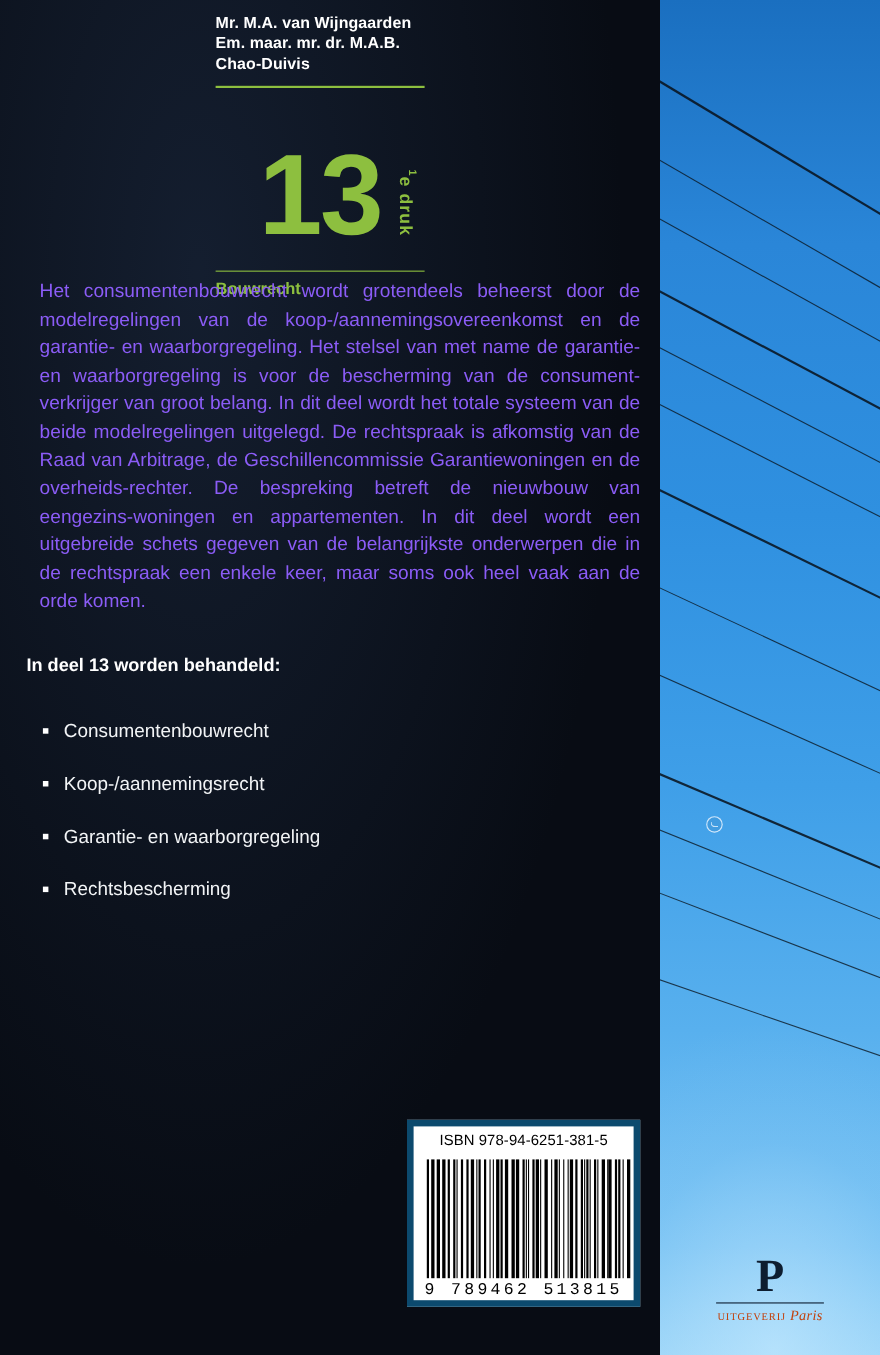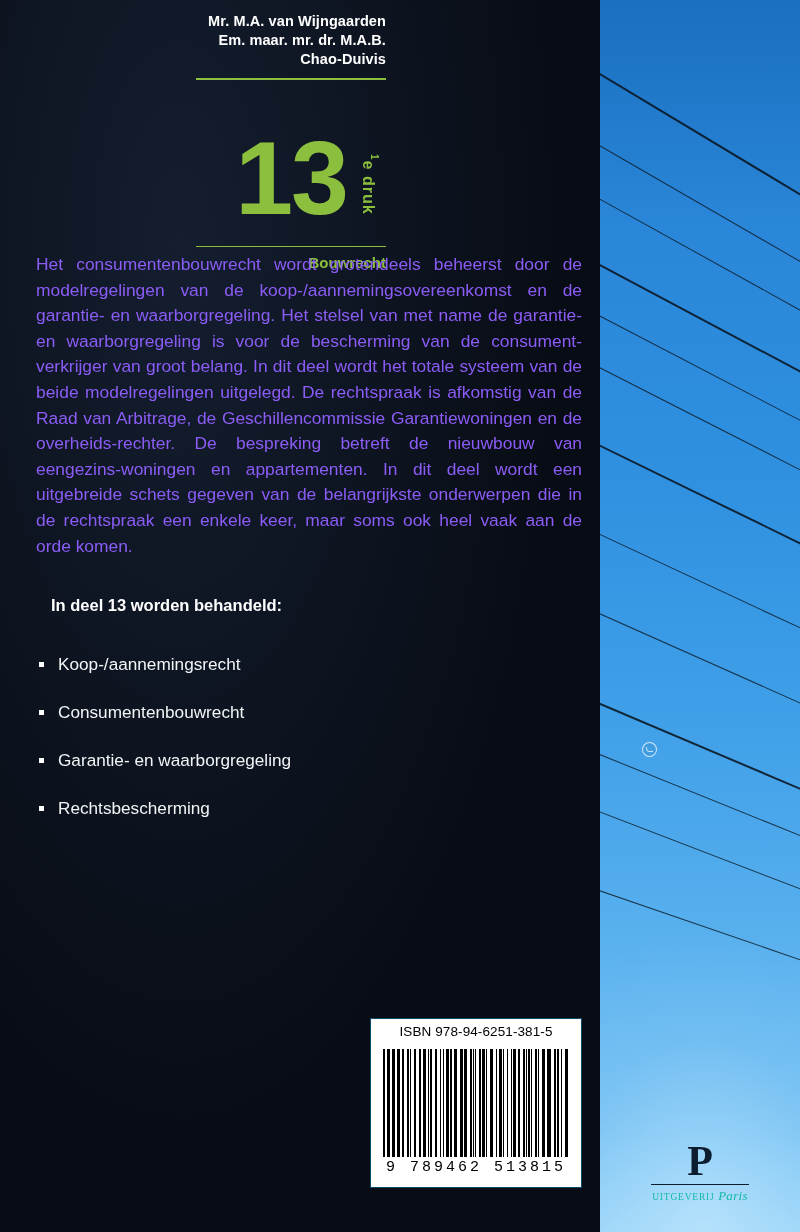--- a/index.html
+++ b/index.html
@@ -82,21 +82,21 @@
     inset: 0;
     background: radial-gradient(ellipse at 30% 20%, rgba(30,45,70,0.55) 0%, rgba(8,12,20,0) 65%);
   }
 
   
   .header {
     position: absolute;
     top: 12px;
     left: 196px;
     width: 190px;
-    text-align: right;
+    text-align: left;
     color: #ffffff;
   }
   .author-line {
     font-size: 14.5px;
     line-height: 19px;
     font-weight: bold;
     letter-spacing: 0.1px;
   }
   .rule-top {
     margin: 9px auto 0;
@@ -151,21 +151,21 @@
     top: 252px;
     width: 546px;
     color: #8b5cf6;
     font-size: 17.4px;
     line-height: 25.6px;
     text-align: justify;
     text-justify: inter-word;
   }
   .heading {
     position: absolute;
-    left: 51px;
+    left: 24px;
     top: 596px;
     width: 546px;
     color: #ffffff;
     font-size: 16.5px;
     font-weight: bold;
   }
   .bullets {
     position: absolute;
     left: 36px;
     top: 640px;
@@ -214,21 +214,21 @@
   }
 
   
   .barcode-box {
     position: absolute;
     left: 370px;
     top: 1018px;
     width: 212px;
     height: 170px;
     background: #ffffff;
-    border: 1px solid #0c4a6e;
+    border: 6px solid #0c4a6e;
     box-sizing: border-box;
   }
   .isbn-text {
     text-align: center;
     font-size: 13.5px;
     color: #000;
     padding-top: 5px;
     letter-spacing: 0.1px;
   }
   .bars {
@@ -271,21 +271,21 @@
   }
   .p-rule {
     width: 98px;
     height: 1.5px;
     background: #0d1d30;
     margin: 2px auto 3px;
   }
   .p-name {
     font-family: "Liberation Serif", serif;
     font-size: 13px;
-    color: #14b8a6;
+    color: #c2410c;
     letter-spacing: 0.3px;
     text-align: center;
   }
   .p-name .small {
     font-size: 9.5px;
     letter-spacing: 0.8px;
   }
 </style>
 </head>
 <body>
@@ -322,22 +322,22 @@
       <div class="druk"><sup>1</sup><span>e druk</span></div>
     </div>
     <div class="rule-bottom"></div>
     <div class="subject">Bouwrecht</div>
   </div>
 
   <div class="blurb">Het consumentenbouwrecht wordt grotendeels beheerst door de modelregelingen van de koop-/aannemingsovereenkomst en de garantie- en waarborgregeling. Het stelsel van met name de garantie- en waarborgregeling is voor de bescherming van de consument-verkrijger van groot belang. In dit deel wordt het totale systeem van de beide modelregelingen uitgelegd. De rechtspraak is afkomstig van de Raad van Arbitrage, de Geschillencommissie Garantiewoningen en de overheids-rechter. De bespreking betreft de nieuwbouw van eengezins-woningen en appartementen. In dit deel wordt een uitgebreide schets gegeven van de belangrijkste onderwerpen die in de rechtspraak een enkele keer, maar soms ook heel vaak aan de orde komen.</div>
 
   <div class="heading">In deel 13 worden behandeld:</div>
   <ul class="bullets">
+    <li>Consumentenbouwrecht</li>
     <li>Koop-/aannemingsrecht</li>
-    <li>Consumentenbouwrecht</li>
     <li>Garantie- en waarborgregeling</li>
     <li>Rechtsbescherming</li>
   </ul>
 
 
   <div class="barcode-box">
     <div class="isbn-text">ISBN 978-94-6251-381-5</div>
     <div class="bars" id="bars">
         <span style="width: 2px; margin-right: 2px;"></span>
         <span style="width: 3px; margin-right: 2px;"></span>

